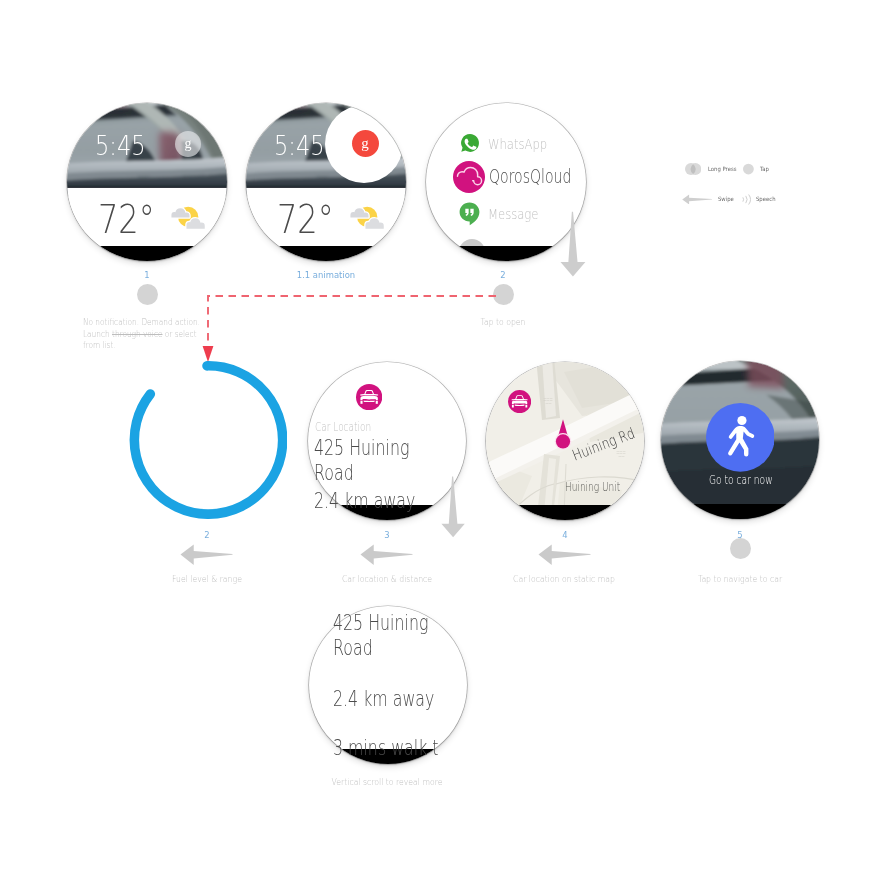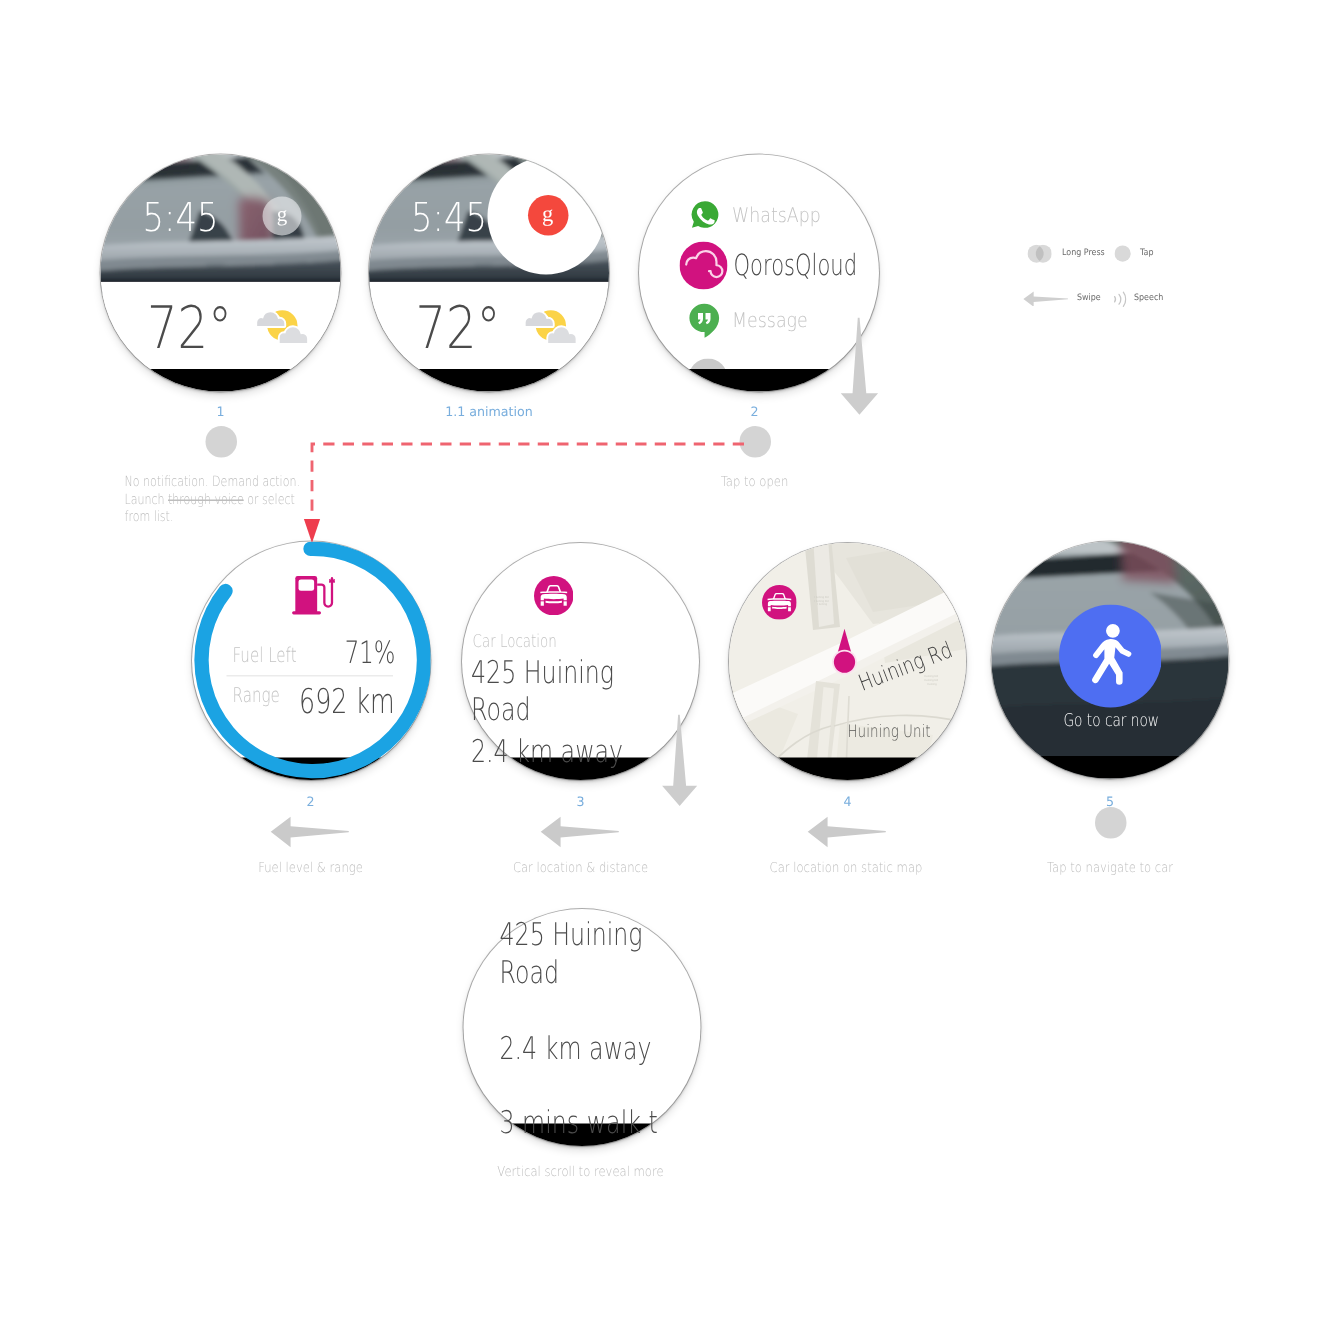--- a/index.html
+++ b/index.html
@@ -350,44 +350,20 @@
         <rect x="11" y="17" width="18" height="3.2" rx="1.6" fill="#fff"></rect>
           </svg>
       </span>
     </div>
     <div class="wbar"></div>
   </div>
 
   <svg class="fuelarc" viewBox="0 0 160 160">
     <path d="M79.5 4.9 A74.6 74.6 0 1 1 22.5 33.2" fill="none" stroke="#1ba3e3" stroke-width="9.6" stroke-linecap="round"></path>
   </svg>
-  <div class="watch w4">
-    <div class="fuel-ico">
-      <svg viewBox="0 0 29 27">
-        <path d="M2.6 2.4 A1.5 1.5 0 0 1 4.1 0.9 L15.4 0.9 A1.5 1.5 0 0 1 16.9 2.4
-                 L16.9 24.5 L2.6 24.5 Z" fill="#d1127f"></path>
-        <rect x="4.7" y="3.2" width="10.2" height="7.5" rx="1.6" fill="#fff"></rect>
-        <rect x="0.5" y="24.1" width="18.9" height="2" rx="1" fill="#d1127f"></rect>
-        <path d="M16.9 6.6 L19.7 6.6 A1.9 1.9 0 0 1 21.6 8.5 L21.6 18.5
-                 A2.5 2.5 0 0 0 24.1 21 A2.5 2.5 0 0 0 26.6 18.5 L26.6 4.6" fill="none" stroke="#d1127f" stroke-width="1.5" stroke-linecap="butt"></path>
-        <path d="M26.6 5 L26.6 2.4" stroke="#d1127f" stroke-width="1.5" stroke-linecap="round"></path>
-        <path d="M25.2 3.6 L28 4.8 M25.2 4.8 L28 3.6" stroke="#d1127f" stroke-width="1.2" stroke-linecap="round" fill="none"></path>
-      </svg>
-    </div>
-    <div class="frow f1">
-      <span class="flabel">Fuel Left</span>
-      <span class="fval">71%</span>
-    </div>
-    <div class="fdiv"></div>
-    <div class="frow f2">
-      <span class="flabel">Range</span>
-      <span class="fval big">692 km</span>
-    </div>
-    <div class="wbar"></div>
-  </div>
 
   <div class="watch w5">
     <div class="wbar"></div>
   </div>
   <div class="w5-content">
     <div class="car-ico">
       <svg viewBox="0 0 26 26">
         <circle cx="13" cy="13" r="13" fill="#d1127f"></circle>
         <g fill="#fff">
 

